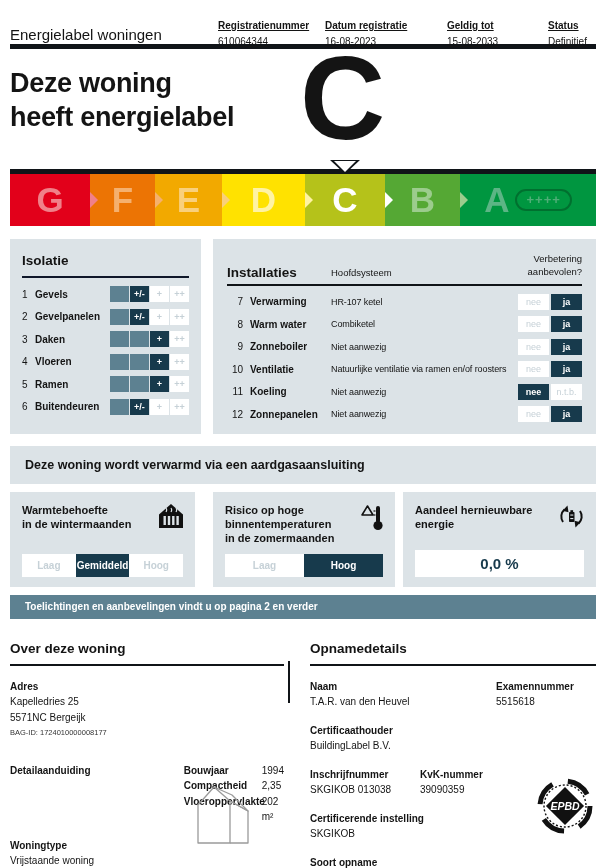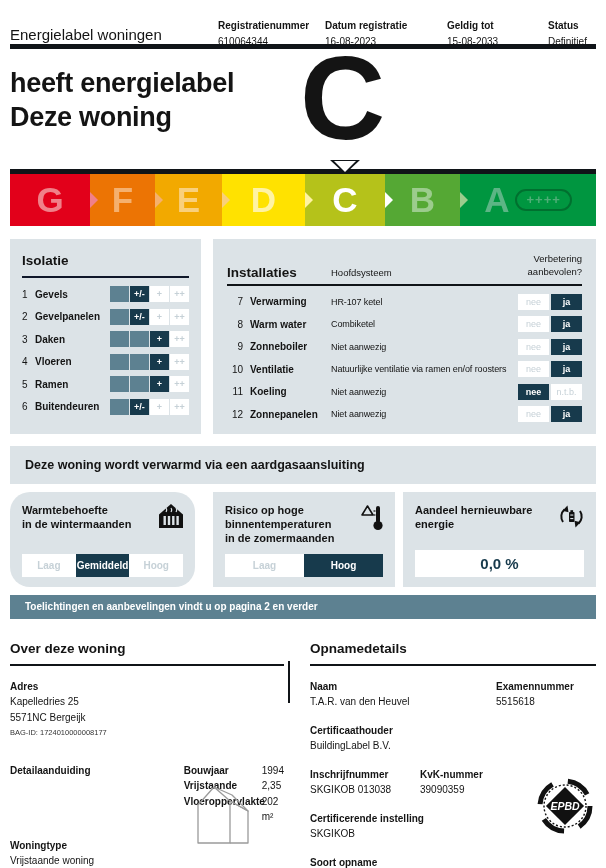--- a/index.html
+++ b/index.html
@@ -7,21 +7,21 @@
   body {
     height:868px; background:#fff; overflow:hidden;
     font-family:"Liberation Sans", sans-serif; color:#141414;
   }
   .page { padding:0 10px; position:relative; width:606px; height:720px; }
 
   
   .header { display:flex; padding-top:14px; height:42px; }
   .header-title { width:208px; font-size:15px; padding-top:12px; }
   .meta { display:flex; flex:1; }
-  .meta-col { font-size:10px; padding-top:6px; }
+  .meta-col { font-size:10px; padding-top:6px;text-decoration:underline; }
   .meta-col.c1 { width:107px; } .meta-col.c2 { width:122px; } .meta-col.c3 { width:101px; } .meta-col.c4 { flex:1; }
   .meta-label { font-weight:bold; margin-bottom:5px; }
   .rule { height:5px; background:#101418; margin-top:2px; }
 
   
   .hero { position:relative; height:118px; }
   .hero-title { padding-top:18px; font-size:27px; font-weight:bold; line-height:1.25; letter-spacing:-0.3px; }
   .hero-letter { position:absolute; left:290px; top:-10px; font-size:118px; font-weight:bold; line-height:1; }
 
   
@@ -69,21 +69,21 @@
   .opt { width:31px; height:16px; display:flex; align-items:center; justify-content:center; font-size:9px; }
   .opt.inactive { background:#fff; color:#c6d1d7; }
   .opt.active { background:#173a4c; color:#fff; font-weight:bold; }
 
   
   .notice { margin-top:12px; background:#dce3e7; font-weight:bold; font-size:12.5px; padding:12px 15px; }
 
   
   .ind-cards { display:flex; margin-top:8px; }
   .ind-card { background:#dce3e7; height:95px; position:relative; padding:11px 12px; }
-  .ind-card.c1 { width:185px; margin-right:18px;border-radius:20px; }
+  .ind-card.c1 { width:185px; margin-right:18px; }
   .ind-card.c2 { width:182px; margin-right:8px; }
   .ind-card.c3 { flex:1; }
   .ind-title { font-size:11px; font-weight:bold; line-height:1.3; width:138px; }
   .ind-icon { position:absolute; top:11px; right:11px; }
   .toggle { position:absolute; left:12px; right:12px; bottom:10px; display:flex; background:#fff; height:23px; }
   .tg { flex:1; display:flex; align-items:center; justify-content:center; font-size:10px; font-weight:bold; }
   .tg.inactive { color:#c6d1d7; }
   .tg.active { background:#173a4c; color:#fff; }
   .value-box { position:absolute; left:12px; right:12px; bottom:10px; background:#fff; height:27px;
                display:flex; align-items:center; justify-content:center;
@@ -133,22 +133,22 @@
       <div class="meta-col c4">
         <div class="meta-label">Status</div>
         <div>Definitief</div>
       </div>
     </div>
   </div>
   <div class="rule"></div>
 
   <div class="hero">
     <div class="hero-title">
+      <div>Deze woning</div>
       <div>heeft energielabel</div>
-      <div>Deze woning</div>
     </div>
     <div class="hero-letter">C</div>
   </div>
 
   <div class="scale">
     <div class="scale-top"></div>
     <div class="marker-outer"></div>
     <div class="marker-inner"></div>
     <div class="scale-bar">
         <div class="seg" style="width: 80px; background: rgb(226, 0, 26);">
@@ -400,21 +400,21 @@
         <div class="bag">BAG-ID: 1724010000008177</div>
       </div>
       <div class="detail-row blk">
         <div class="detail-label lbl">Detailaanduiding</div>
         <div class="facts">
             <div class="fact">
               <span class="fact-label">Bouwjaar</span>
               <span class="fact-value">1994</span>
             </div>
             <div class="fact">
-              <span class="fact-label">Vrijstaande</span>
+              <span class="fact-label">Compactheid</span>
               <span class="fact-value">2,35</span>
             </div>
             <div class="fact">
               <span class="fact-label">Vloeroppervlakte</span>
               <span class="fact-value">202 m²</span>
             </div>
           </div>
       </div>
       <div class="blk">
         <div class="lbl">Woningtype</div>

